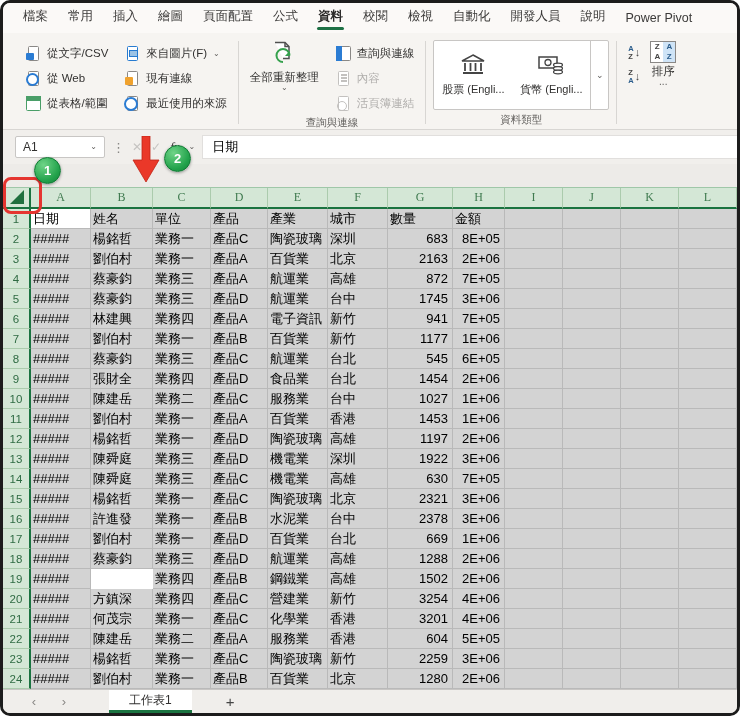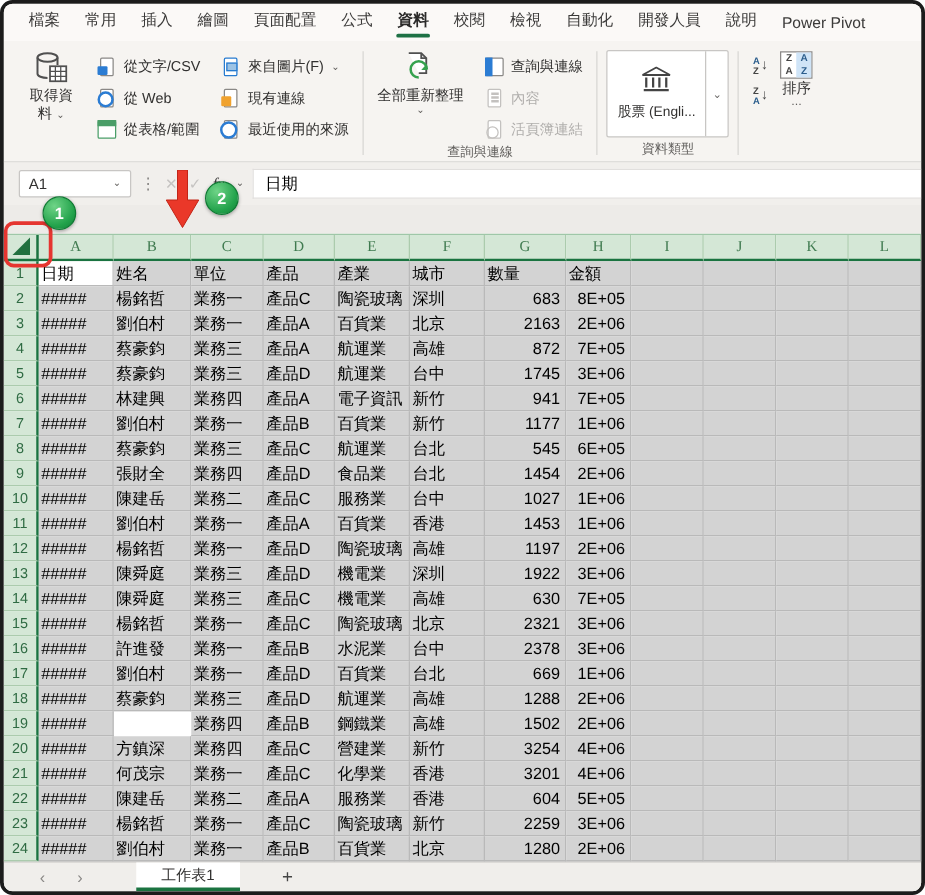--- a/index.html
+++ b/index.html
@@ -127,30 +127,20 @@
       <div class="menu-tab">自動化</div>
       <div class="menu-tab">開發人員</div>
       <div class="menu-tab">說明</div>
       <div class="menu-tab">Power Pivot</div>
     </div>
 
   <div class="ribbon">
 
     <div class="rgroup">
       <div class="rgroup-content">
-        <div class="bigbtn narrow">
-          <svg class="bigicon" viewBox="0 0 28 26">
-            <ellipse cx="11" cy="5" rx="8" ry="3.4" fill="none" stroke="#505050" stroke-width="1.6"></ellipse>
-            <path d="M3 5 v13 c0 1.9 3.6 3.4 8 3.4" fill="none" stroke="#505050" stroke-width="1.6"></path>
-            <path d="M19 5 v6" fill="none" stroke="#505050" stroke-width="1.6"></path>
-            <rect x="13" y="12" width="13" height="12" fill="#fff" stroke="#505050" stroke-width="1.4"></rect>
-            <path d="M13 16 h13 M13 20 h13 M17.3 12 v12 M21.6 12 v12" stroke="#505050" stroke-width="1"></path>
-          </svg>
-          <span class="blabel"><span>取得資料</span> <span class="chev">⌄</span></span>
-        </div>
         <div class="item-grid">
             <div class="ritem">
               <span class="ic ic-doc-csv"></span>
               <span>從文字/CSV</span>
             </div>
             <div class="ritem">
               <span class="ic ic-doc-web"></span>
               <span>從 Web</span>
             </div>
             <div class="ritem">
@@ -212,20 +202,30 @@
       <div class="rgroup-content" style="padding-top:0;">
         <div class="gallery">
           <div style="display:flex;">
               <div class="gal-item">
                 <span><svg width="24" height="22" viewBox="0 0 24 22">
                     <polygon points="12,1 23,7 1,7" fill="none" stroke="#444" stroke-width="1.5"></polygon>
                     <path d="M4 9 v8 M9.5 9 v8 M14.5 9 v8 M20 9 v8" stroke="#444" stroke-width="1.8"></path>
                     <path d="M2 19 h20" stroke="#444" stroke-width="1.8"></path>
                   </svg></span>
                 <span>股票 (Engli...</span>
+              </div>
+              <div class="gal-item">
+                <span><svg width="26" height="22" viewBox="0 0 26 22">
+                    <rect x="1" y="3" width="18" height="11" fill="#fff" stroke="#444" stroke-width="1.5"></rect>
+                    <circle cx="10" cy="8.5" r="3" fill="none" stroke="#444" stroke-width="1.3"></circle>
+                    <ellipse cx="20" cy="11" rx="4.5" ry="1.8" fill="#fff" stroke="#444" stroke-width="1.2"></ellipse>
+                    <ellipse cx="20" cy="14.5" rx="4.5" ry="1.8" fill="#fff" stroke="#444" stroke-width="1.2"></ellipse>
+                    <ellipse cx="20" cy="18" rx="4.5" ry="1.8" fill="#fff" stroke="#444" stroke-width="1.2"></ellipse>
+                  </svg></span>
+                <span>貨幣 (Engli...</span>
               </div>
             </div>
           <div class="gal-scroll">
               <span>⌄</span>
             </div>
         </div>
       </div>
       <div class="rgroup-label">資料類型</div>
     </div>
 

